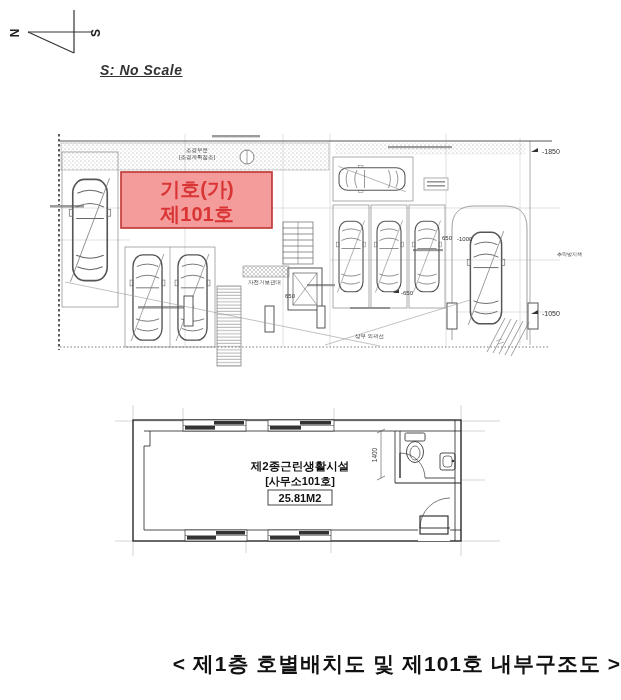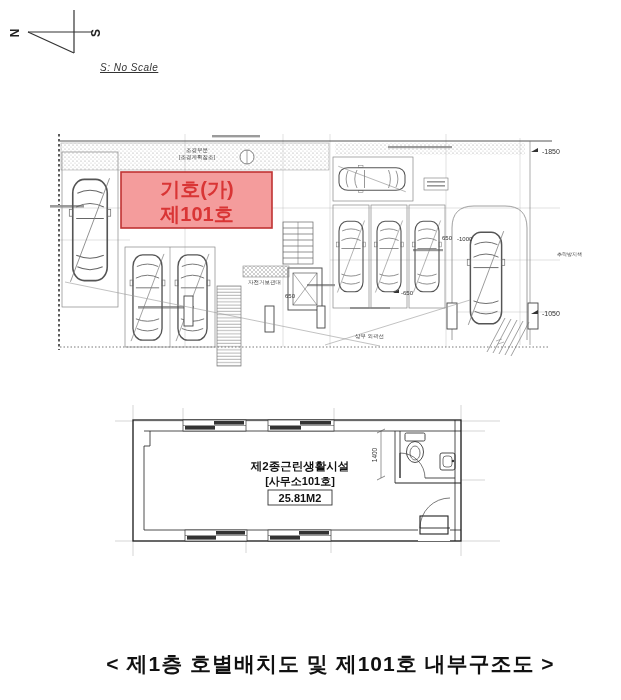--- a/index.html
+++ b/index.html
@@ -4,26 +4,26 @@
 <style>
   * { margin:0; padding:0; box-sizing:border-box; }
   html,body { background:#ffffff; }
   body {
     position:relative; width:621px; height:700px; overflow:hidden;
     font-family:"Liberation Sans","DejaVu Sans",sans-serif; color:#222;
   }
   .abs { position:absolute; }
   #scale-note {
     position:absolute; left:100px; top:62px;
-    font-size:10px; font-style:italic; font-weight:normal;
+    font-size:14px; font-style:italic; font-weight:bold;
     text-decoration:underline; color:#333; letter-spacing:0.5px;
   }
   #caption {
     position:absolute; left:0; top:650px; width:621px;
-    text-align:center; font-size:21px; font-weight:bold; color:#111;
+    text-align:right; font-size:21px; font-weight:bold; color:#111;
     letter-spacing:1px;
     padding-left:40px;
   }
   svg text { font-family:"Liberation Sans","DejaVu Sans",sans-serif; }
 </style>
 </head>
 <body>
 
 <svg class="abs" style="left:10px;top:5px" width="130" height="60" viewBox="10 5 130 60">
   <line x1="28" y1="32" x2="92" y2="32" stroke="#333" stroke-width="1.2"></line>

